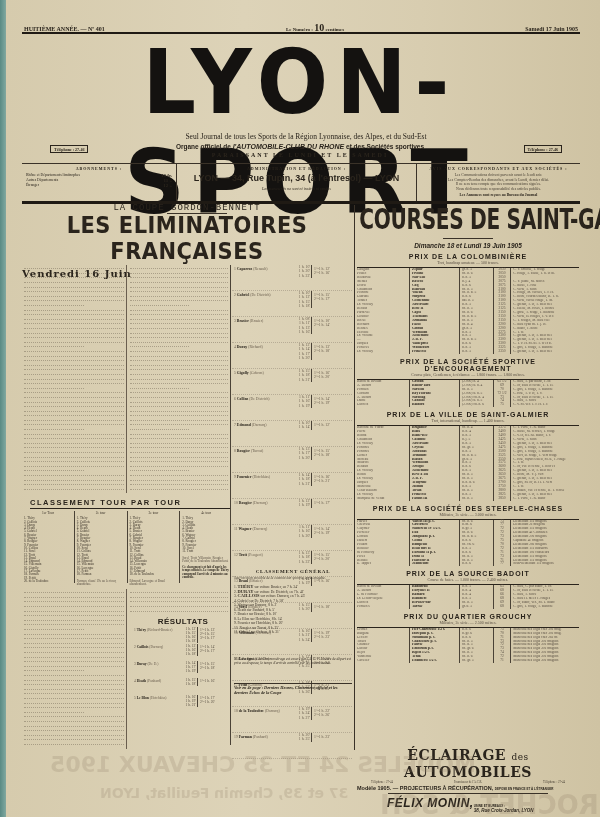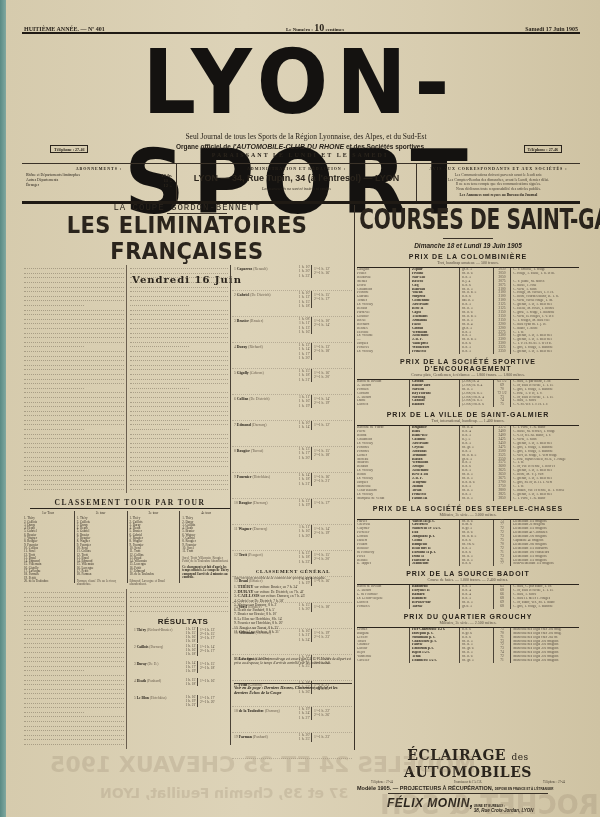--- a/index.html
+++ b/index.html
@@ -46,30 +46,30 @@
   .addr { text-align: center; font-size: 9px; font-weight: bold; font-family: "Liberation Sans", sans-serif; margin-top: 2px; }
   .addr-sub { text-align: center; font-style: italic; font-size: 4px; margin-top: 3px; }
   .avis p { text-align: center; line-height: 4.5px; color: #4a4236; }
   .avis .last { font-weight: bold; margin-top: 2px; color: #2a241c; }
   .col-left { position: absolute; top: 205px; left: 22px; width: 330px; height: 610px; }
   .col-right { position: absolute; top: 205px; left: 357px; width: 222px; height: 610px; }
   .vsep { position: absolute; top: 205px; left: 354px; width: 1px; height: 545px; background: #3a3228; }
   .kicker { text-align: center; font-family: Liberation Mono, monospace; font-size: 9px; letter-spacing: 1px; margin-top: -2px; }
   .kicker-u { width: 60px; height: 1px; background: #3a3228; margin: 0 auto; position: relative; left: 10px; }
   .headline { text-align: center; font-family: "DejaVu Sans", sans-serif; font-weight: bold; font-size: 21px; letter-spacing: 0.5px; line-height: 24px; transform: scaleY(1.1); }
-  .dateline { text-align: center; font-weight: bold; font-size: 10px; letter-spacing: 1px; font-family: "DejaVu Serif", serif; margin-top: 12px; }
+  .dateline { text-align: left; font-weight: bold; font-size: 10px; letter-spacing: 1px; font-family: "DejaVu Serif", serif; margin-top: 6px; }
   .txtcol { position: absolute; font-size: 3.6px; line-height: 4.3px; color: #5a5044; text-align: justify; overflow: hidden; }
   .txtcol .ln { height: 4.3px; border-bottom: 1px dotted rgba(80,70,55,0.35); margin-bottom: 0.3px; }
   .race-list { position: absolute; left: 210px; top: 60px; width: 120px; font-size: 3.8px; }
   .race-item { position: relative; height: 26px; border-bottom: 1px dotted rgba(70,60,50,0.25); }
   .race-item .nm { position: absolute; left: 2px; top: 2px; font-weight: bold; }
   .race-item .nm span { font-weight: normal; color: #6a5e4e; }
   .race-item .times { position: absolute; left: 56px; top: 0; width: 24px; color: #6a5e4e; line-height: 4.3px; border-right: 1px solid #4a4236; padding-right: 1px; text-align: right; }
   .race-item .totals { position: absolute; left: 82px; top: 2px; color: #6a5e4e; line-height: 4.3px; }
-  .classement-title { position: absolute; left: 8px; top: 293px; width: 200px; text-align: center; font-weight: bold; font-size: 7.5px; letter-spacing: 1.5px; font-family: Liberation Serif, serif; }
+  .classement-title { position: absolute; left: 8px; top: 293px; width: 200px; font-weight: bold; font-size: 7.5px; letter-spacing: 1.5px; font-family: Liberation Sans, sans-serif; }
   .classement-rule { position: absolute; left: 8px; top: 303px; width: 200px; height: 1px; background: #2a241c; }
   .tours { position: absolute; left: 0; top: 306px; width: 210px; height: 72px; display: flex; }
   .tour { flex: 1; border-right: 1px solid #4a4236; padding: 1px 2px; font-size: 3.2px; line-height: 3.3px; color: #3a3228; }
   .tour:last-child { border-right: none; }
   .tour .th { text-align: center; font-size: 3.5px; margin-bottom: 2px; }
   .tour .note { margin-top: 3px; font-size: 3.2px; color: #5a5044; }
   .tour .boxnote { margin-top: 3px; font-weight: bold; color: #2a241c; }
   .resultats-title { position: absolute; left: 112px; top: 412px; width: 98px; text-align: center; font-weight: bold; font-size: 8px; font-family: "Liberation Sans", sans-serif; letter-spacing: 0.5px; }
   .resultats { position: absolute; left: 112px; top: 422px; width: 98px; font-size: 3.6px; }
   .res-item { position: relative; height: 17px; }

